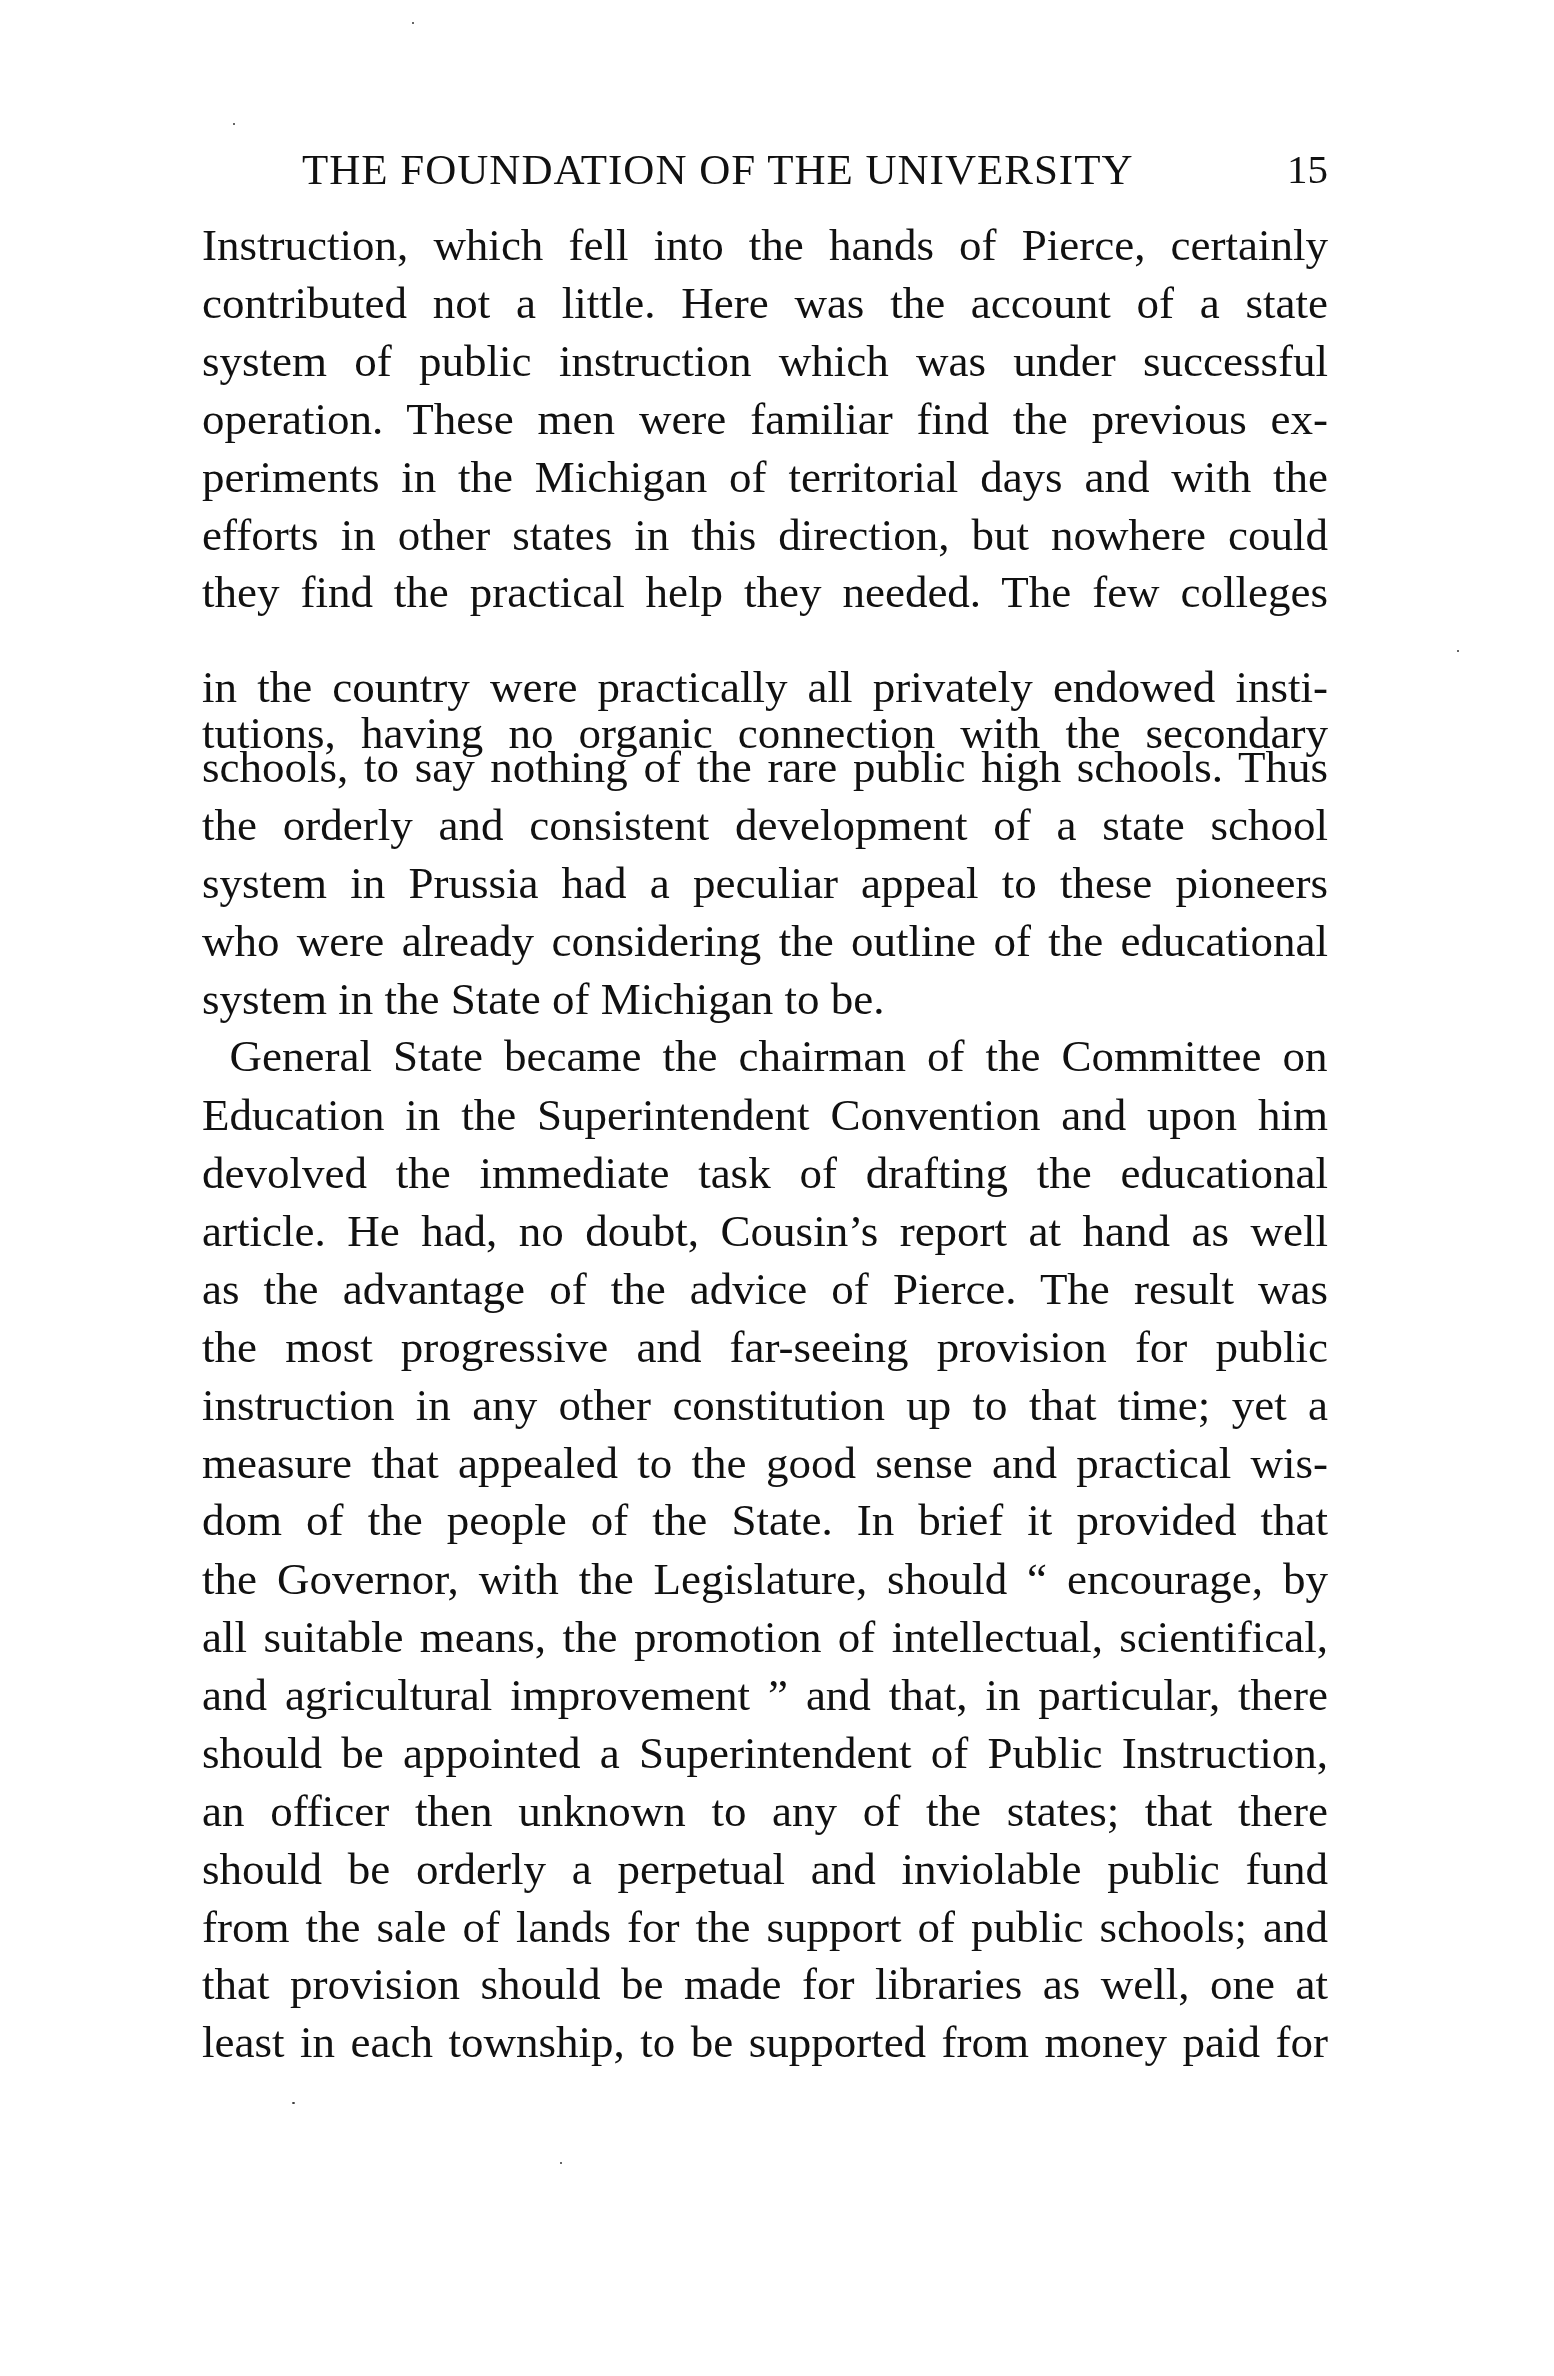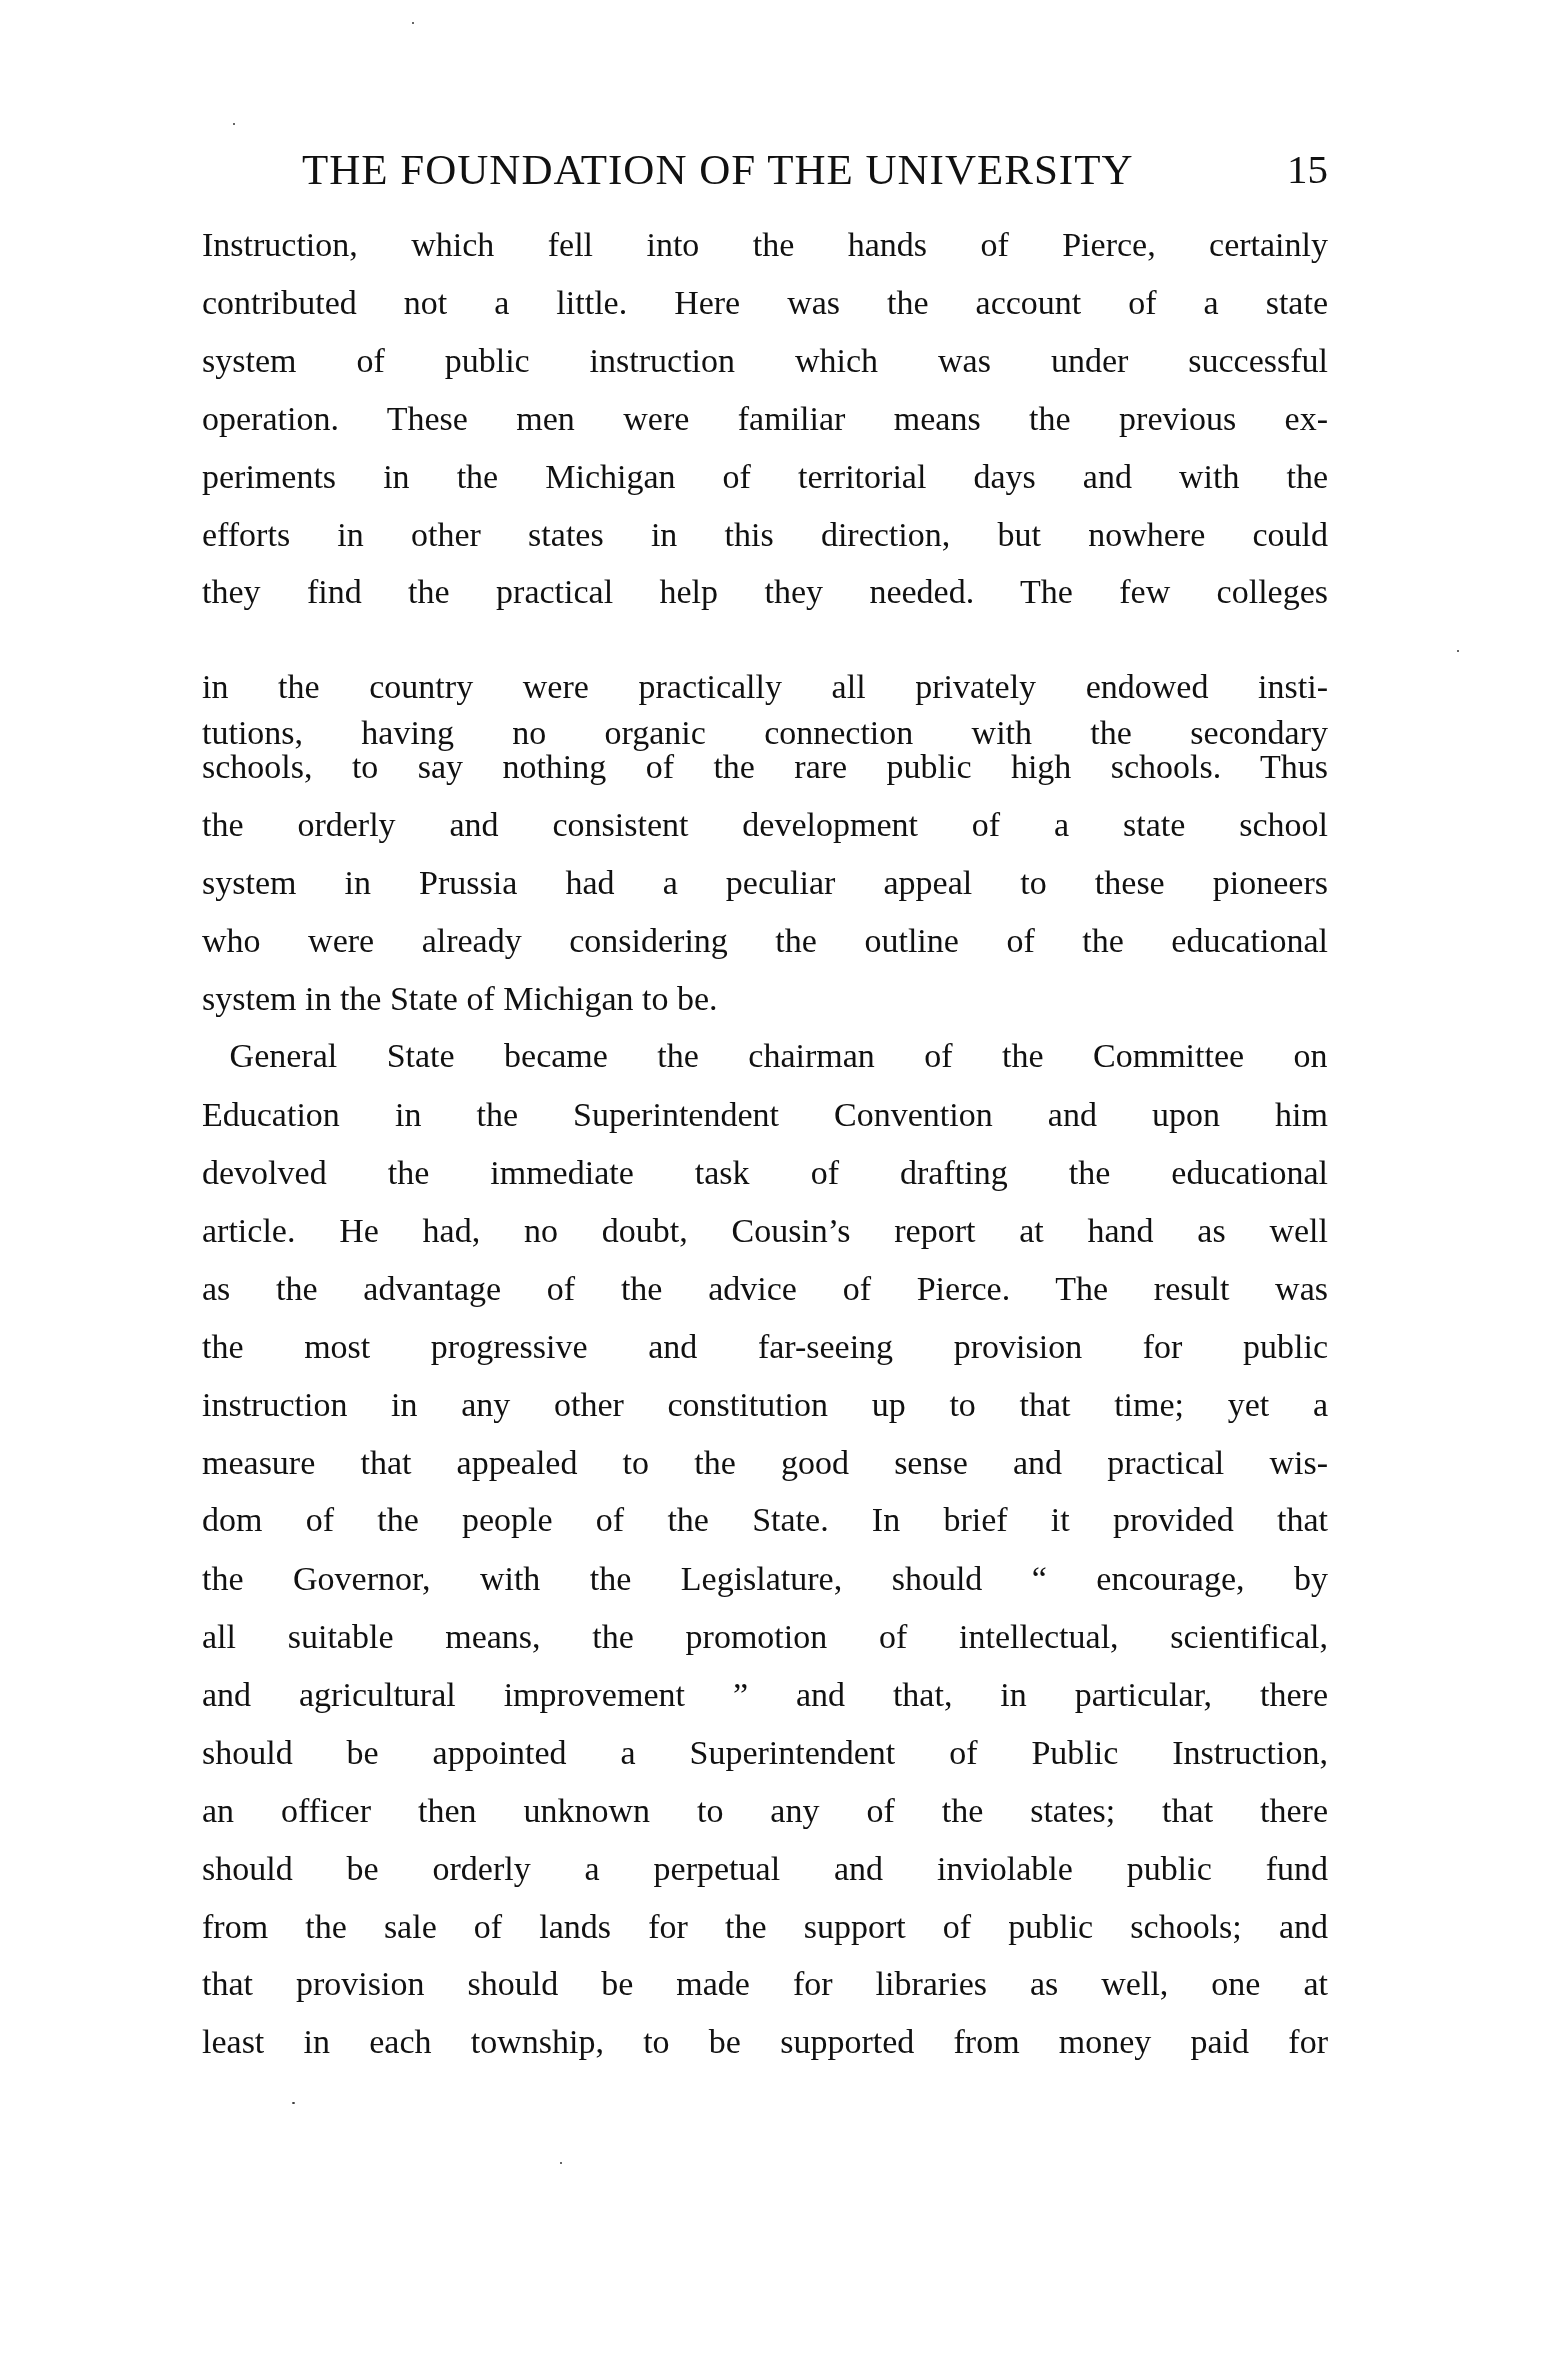--- a/index.html
+++ b/index.html
@@ -50,21 +50,21 @@
     position: absolute;
     left: 174px;
     top: 0;
     width: 1126px;
   }
   .line {
     position: absolute;
     left: 0;
     width: 1126px;
     height: 58px;
-    font-size: 34px;
+    font-size: 45px;
     line-height: 58px;
     white-space: nowrap;
     text-align: justify;
     text-align-last: justify;
     overflow: visible;
   }
   .line.last {
     text-align: left;
     text-align-last: left;
   }
@@ -86,21 +86,21 @@
   <div class="running-head">
     <span class="running-title">THE FOUNDATION OF THE UNIVERSITY</span>
     <span class="page-number">15</span>
   </div>
 
   <div class="body-text">
 
     <div class="line" style="top:216px">Instruction, which fell into the hands of Pierce, certainly</div>
     <div class="line" style="top:274px">contributed not a little.  Here was the account of a state</div>
     <div class="line" style="top:332px">system of public instruction which was under successful</div>
-    <div class="line" style="top:390px">operation.  These men were familiar means the previous ex-</div>
+    <div class="line" style="top:390px">operation.  These men were familiar find the previous ex-</div>
     <div class="line" style="top:448px">periments in the Michigan of territorial days and with the</div>
     <div class="line" style="top:506px">efforts in other states in this direction, but nowhere could</div>
     <div class="line" style="top:563px">they find the practical help they needed.  The few colleges</div>
     <div class="line" style="top:658px">in the country were practically all privately endowed insti-</div>
     <div class="line" style="top:704px">tutions, having no organic connection with the secondary</div>
     <div class="line" style="top:738px">schools, to say nothing of the rare public high schools.  Thus</div>
     <div class="line" style="top:796px">the orderly and consistent development of a state school</div>
     <div class="line" style="top:854px">system in Prussia had a peculiar appeal to these pioneers</div>
     <div class="line" style="top:912px">who were already considering the outline of the educational</div>
     <div class="line last" style="top:970px">system in the State of Michigan to be.</div>

